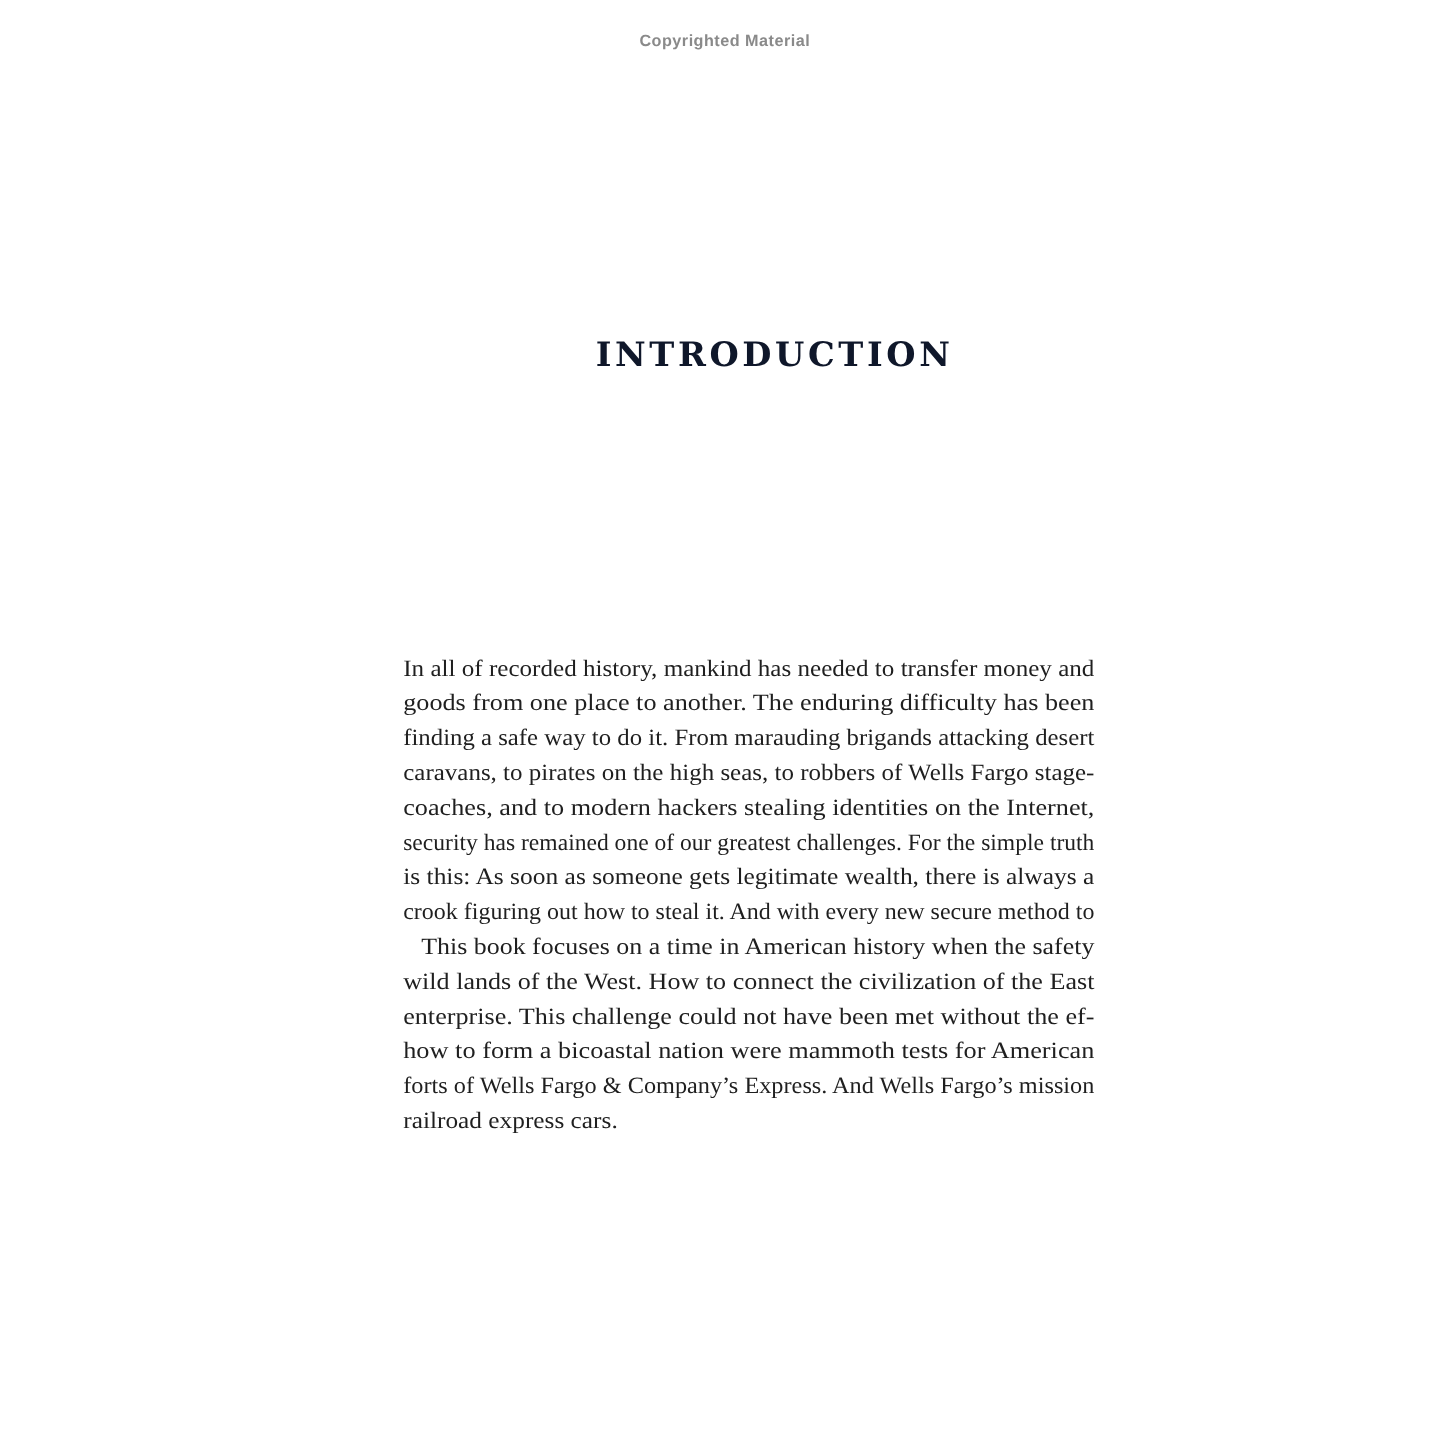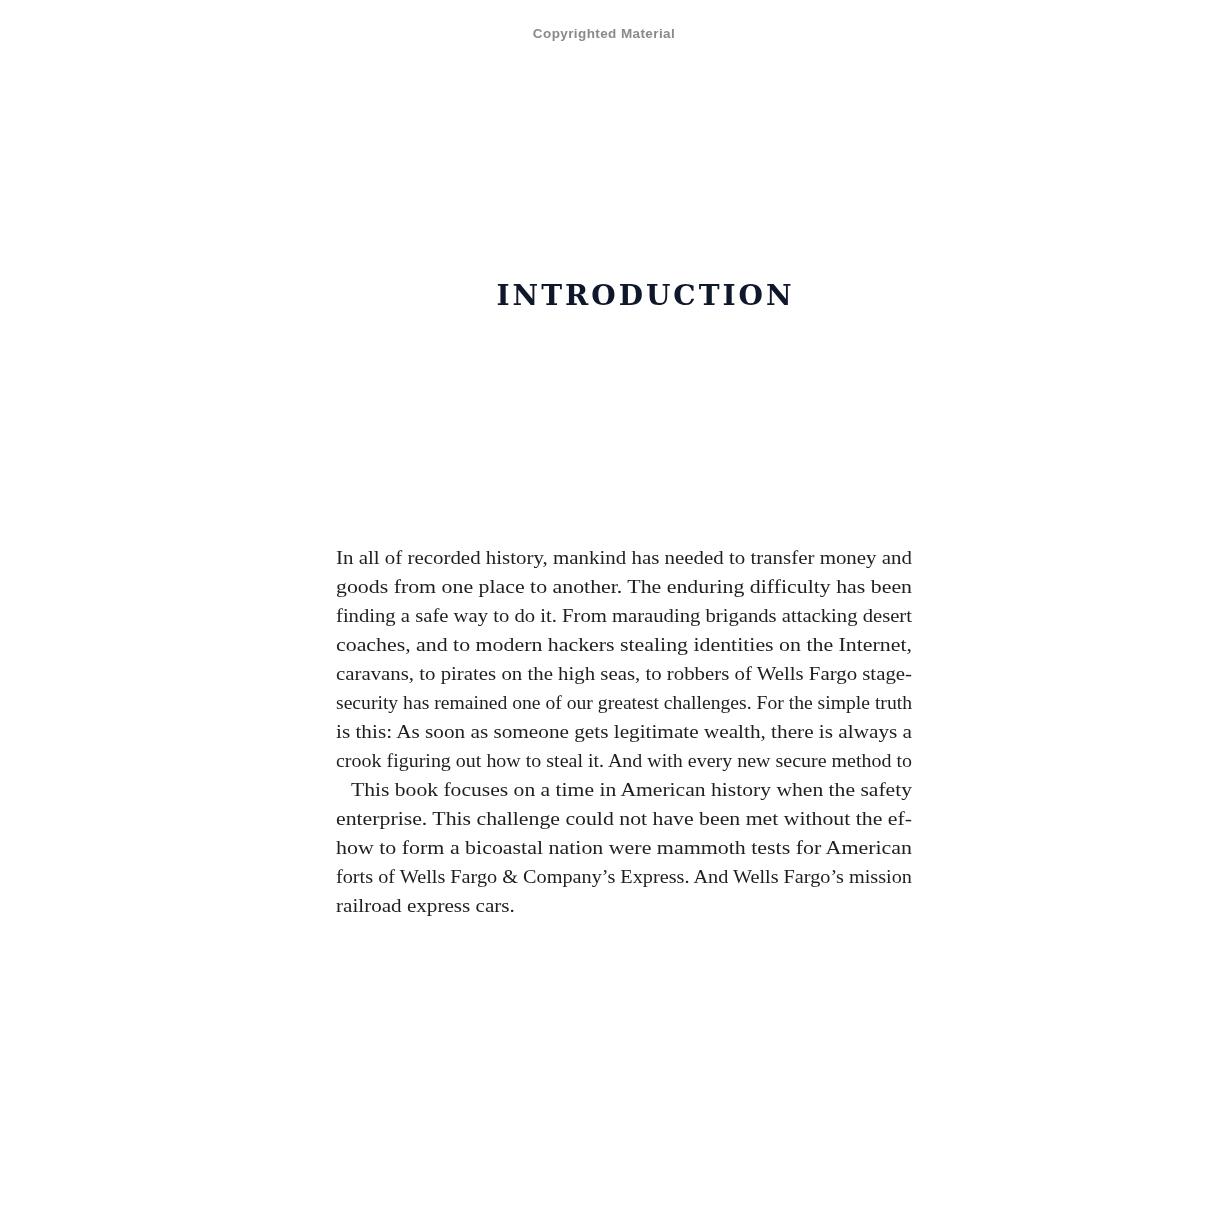--- a/index.html
+++ b/index.html
@@ -76,28 +76,29 @@
 
   <div class="copyright top">Copyrighted Material</div>
 
   <h1 class="chapter-title">INTRODUCTION</h1>
 
   <div class="body-text">
       <div class="para">
         <div class="line"><span class="line-inner" style="transform: scaleX(1.07266);">In all of recorded history, mankind has needed to transfer money and</span></div>
         <div class="line"><span class="line-inner" style="transform: scaleX(1.12004);">goods from one place to another. The enduring difficulty has been</span></div>
         <div class="line"><span class="line-inner" style="transform: scaleX(1.0594);">finding a safe way to do it. From marauding brigands attacking desert</span></div>
+        <div class="line"><span class="line-inner" style="transform: scaleX(1.06815);">caravans, to pirates on the high seas, to robbers of Wells Fargo stage-</span></div>
         <div class="line"><span class="line-inner" style="transform: scaleX(1.1209);">coaches, and to modern hackers stealing identities on the Internet,</span></div>
-        <div class="line"><span class="line-inner" style="transform: scaleX(1.06815);">caravans, to pirates on the high seas, to robbers of Wells Fargo stage-</span></div>
         <div class="line"><span class="line-inner" style="transform: scaleX(1.0073);">security has remained one of our greatest challenges. For the simple truth</span></div>
         <div class="line"><span class="line-inner" style="transform: scaleX(1.08862);">is this: As soon as someone gets legitimate wealth, there is always a</span></div>
         <div class="line"><span class="line-inner" style="transform: scaleX(1.02465);">crook figuring out how to steal it. And with every new secure method to</span></div>
       </div>
       <div class="para">
         <div class="line indent"><span class="line-inner" style="transform: scaleX(1.10794);">This book focuses on a time in American history when the safety</span></div>
+        <div class="line"><span class="line-inner" style="transform: scaleX(1.11557);">wild lands of the West. How to connect the civilization of the East</span></div>
         <div class="line"><span class="line-inner" style="transform: scaleX(1.11696);">enterprise. This challenge could not have been met without the ef-</span></div>
         <div class="line"><span class="line-inner" style="transform: scaleX(1.12438);">how to form a bicoastal nation were mammoth tests for American</span></div>
         <div class="line"><span class="line-inner" style="transform: scaleX(1.03787);">forts of Wells Fargo &amp; Company’s Express. And Wells Fargo’s mission</span></div>
         <div class="line last"><span class="line-inner" style="transform: scaleX(1.08259);">railroad express cars.</span></div>
       </div>
     </div>
 
   <div class="copyright bottom">Copyrighted Material</div>
 
 </div>

